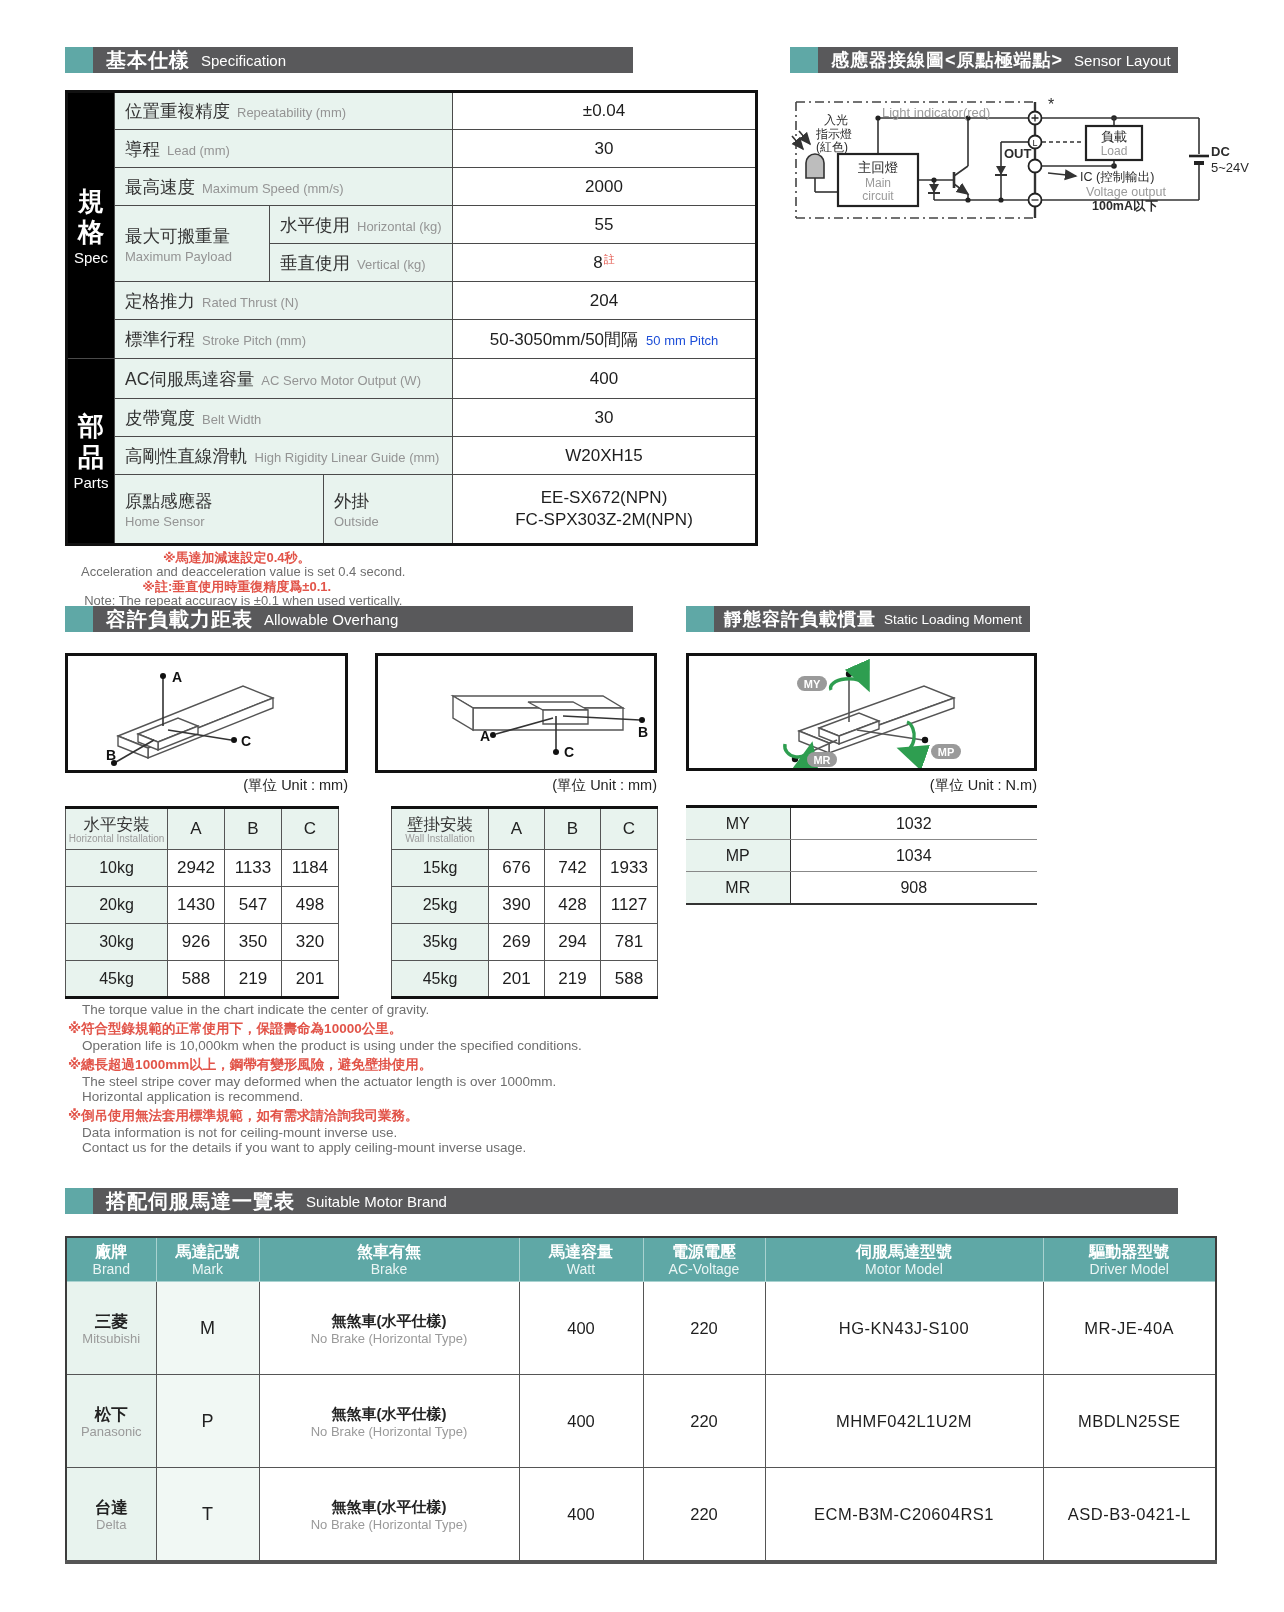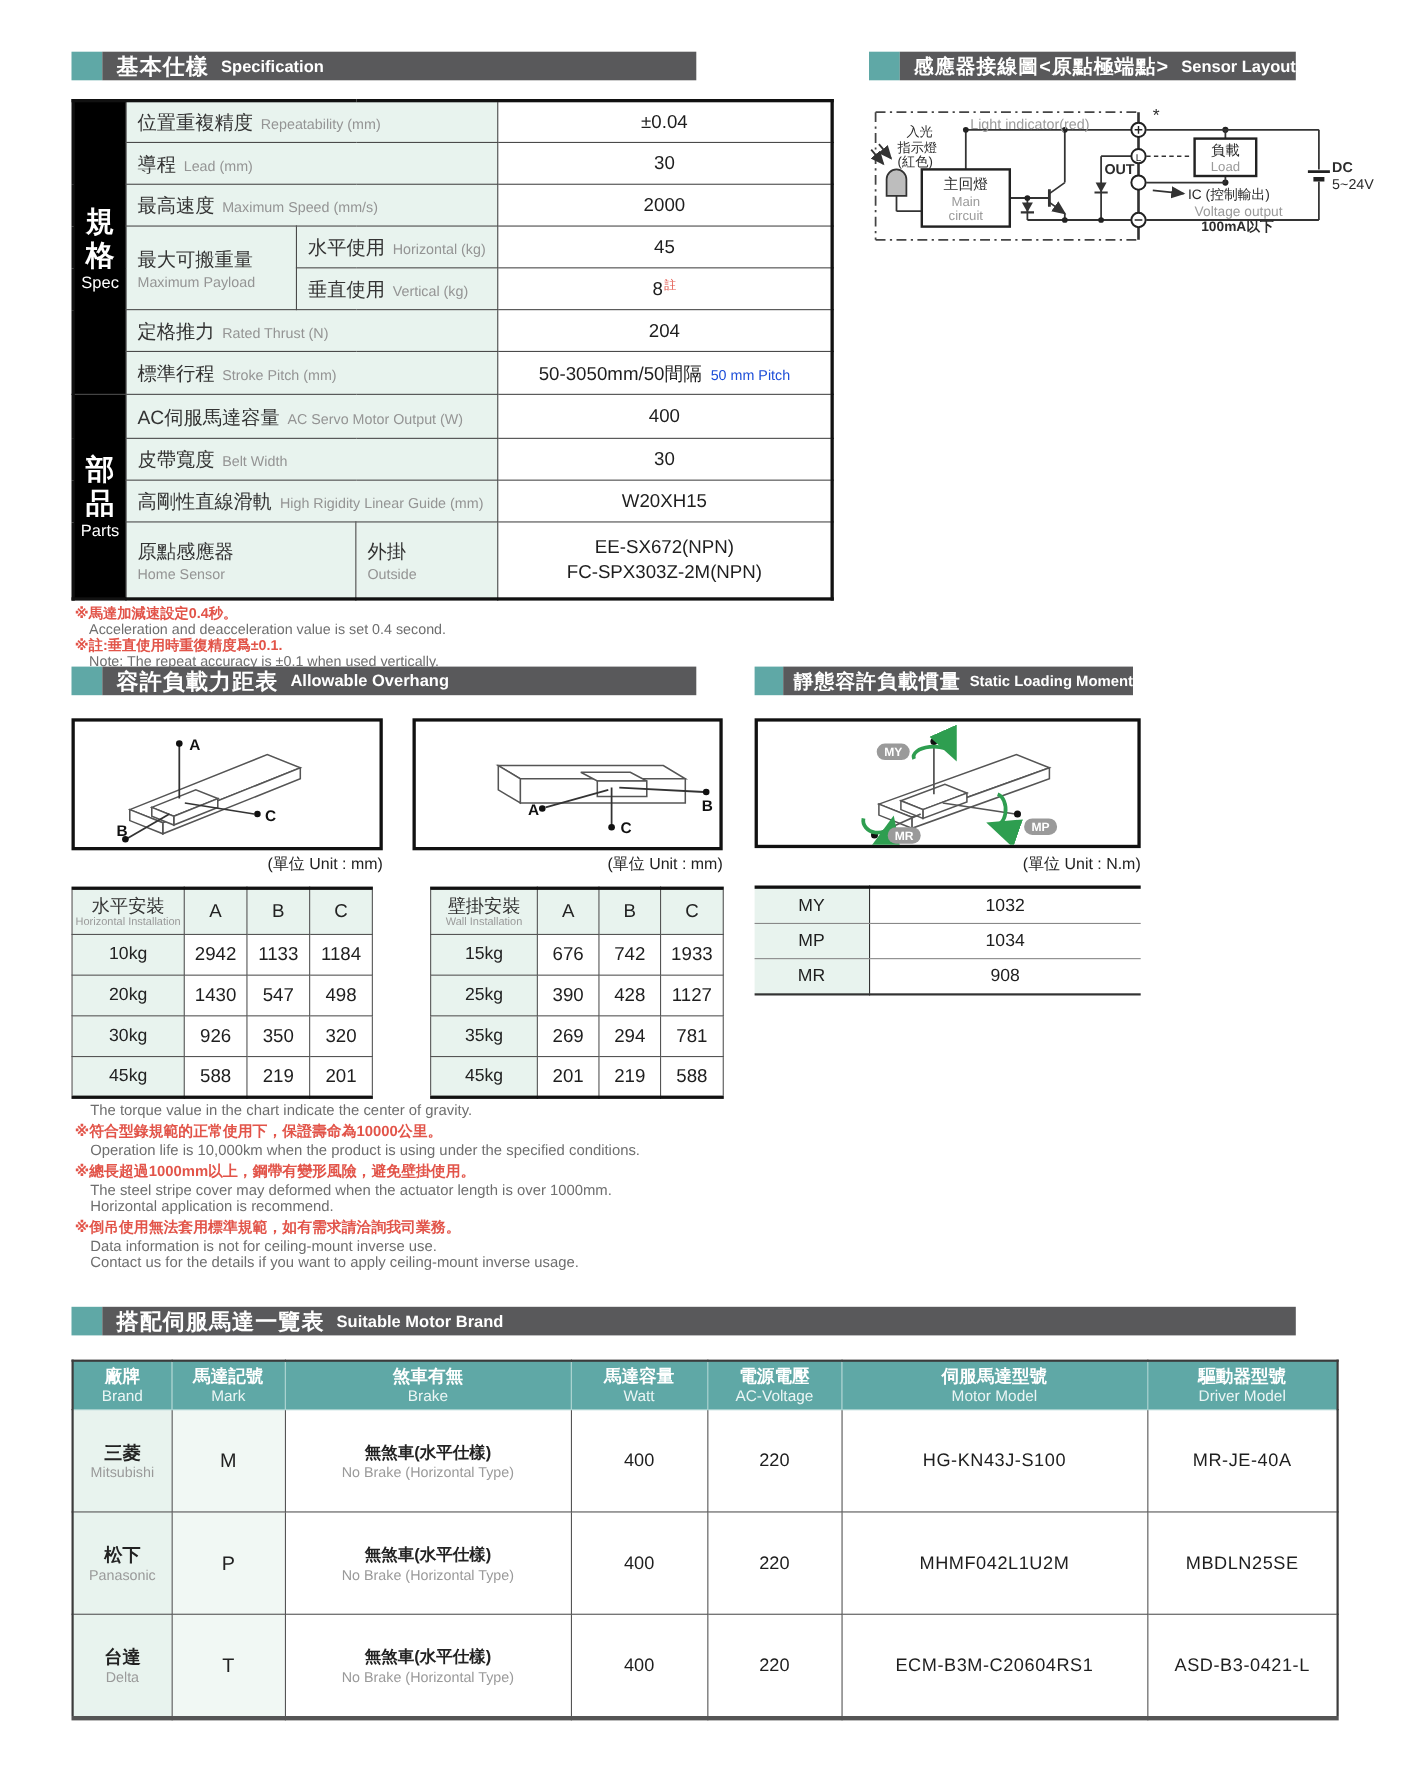--- a/index.html
+++ b/index.html
@@ -4,21 +4,21 @@
 <style>
   html,body{margin:0;padding:0;background:#fff;}
   #page{position:relative;width:1284px;height:1612px;background:#fff;overflow:hidden;
         font-family:"Liberation Sans","DejaVu Sans",sans-serif;color:#222;}
   
   .sec-header{position:absolute;display:flex;height:26px;}
   .sec-sq{width:28px;background:#5FA8A6;}
   .sec-bar{flex:1;background:#59595B;color:#fff;display:flex;align-items:center;
            padding-left:13px;gap:11px;white-space:nowrap;}
   .sec-zh{font-size:20px;font-weight:bold;letter-spacing:1px;}
-  .sec-en{font-size:15px;font-weight:bold;text-align:right;}
+  .sec-en{font-size:15px;font-weight:normal;text-align:right;}
   
   .spec-table{position:absolute;left:65px;top:90px;width:690px;border-collapse:collapse;
               table-layout:fixed;border:3px solid #111;}
   .spec-table td{border:1px solid #4a4a4a;padding:0 0 0 10px;vertical-align:middle;}
   .spec-table td.side{background:#000000;color:#fff;text-align:center;padding:0;}
   .side-zh{width:28px;margin:0 auto;font-size:26px;font-weight:bold;line-height:31px;word-break:break-all;}
   .side-en{font-size:15px;margin-top:1px;}
   .spec-table td.lbl{background:#E8F3EE;}
   .lzh{font-size:17.5px;color:#333;}
   .len{font-size:13px;color:#949494;margin-left:7px;}
@@ -113,21 +113,21 @@
     <tr style="height:38px">
       <td class="lbl" colspan="3"><span class="lzh">最高速度</span><span class="len">Maximum Speed (mm/s)</span></td>
       <td class="val">2000</td>
     </tr>
     <tr style="height:38px">
       <td class="lbl" rowspan="2">
         <div class="lzh">最大可搬重量</div>
         <div class="len blk">Maximum Payload</div>
       </td>
       <td class="lbl" colspan="2"><span class="lzh">水平使用</span><span class="len">Horizontal (kg)</span></td>
-      <td class="val">45</td>
+      <td class="val">55</td>
     </tr>
     <tr style="height:38px">
       <td class="lbl" colspan="2"><span class="lzh">垂直使用</span><span class="len">Vertical (kg)</span></td>
       <td class="val"><span>8</span><span class="sup-red">註</span></td>
     </tr>
     <tr style="height:38px">
       <td class="lbl" colspan="3"><span class="lzh">定格推力</span><span class="len">Rated Thrust (N)</span></td>
       <td class="val">204</td>
     </tr>
     <tr style="height:39px">
@@ -249,21 +249,21 @@
     <line x1="256" y1="112" x2="413" y2="112" stroke="#333" stroke-width="1.6"></line>
     <text x="425" y="68" font-size="13" font-weight="bold" fill="#2b2b2b">DC</text>
     <text x="425" y="84" font-size="13" fill="#2b2b2b">5~24V</text>
 
     <line x1="290" y1="88" x2="262" y2="85" stroke="#333" stroke-width="1.6" marker-end="url(#mk)" transform="rotate(180 276 86.5)"></line>
     <text x="294" y="93" font-size="12.5" fill="#2b2b2b">IC (控制輸出)</text>
     <text x="300" y="108" font-size="12.5" fill="#9a9a9a">Voltage output</text>
     <text x="306" y="122" font-size="12.5" font-weight="bold" fill="#2b2b2b">100mA以下</text>
   </svg>
 
-  <div class="notes" style="top:550px;">
+  <div class="notes" style="top:550px;text-align:center;">
     <div class="nz">※馬達加減速設定0.4秒。</div>
     <div class="ne">Acceleration and deacceleration value is set 0.4 second.</div>
     <div class="nz">※註:垂直使用時重復精度爲±0.1.</div>
     <div class="ne">Note: The repeat accuracy is ±0.1 when used vertically.</div>
   </div>
 
   <div class="sec-header" style="left:65px;top:606px;width:568px;">
     <div class="sec-sq"></div>
     <div class="sec-bar">
       <span class="sec-zh">容許負載力距表</span>

